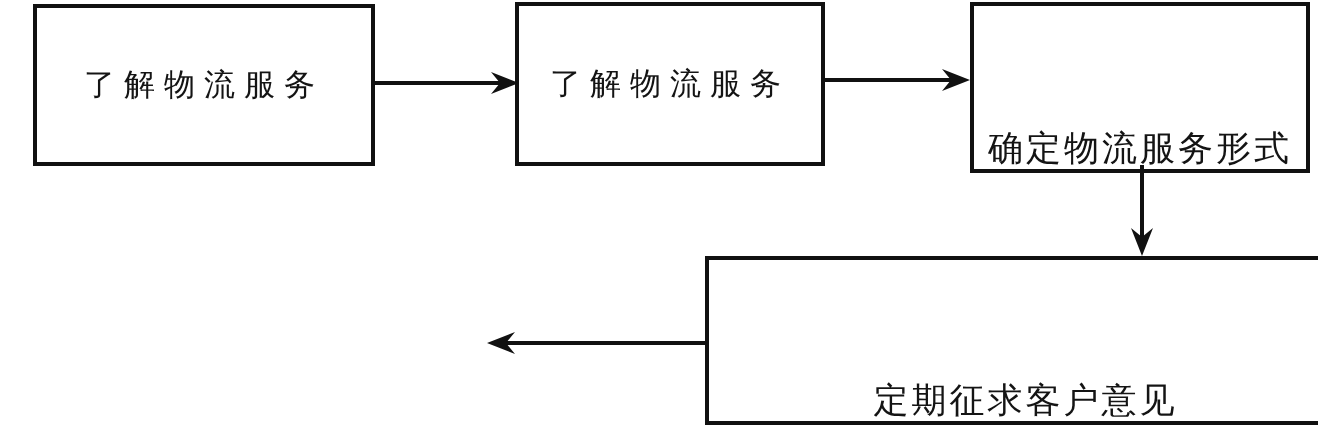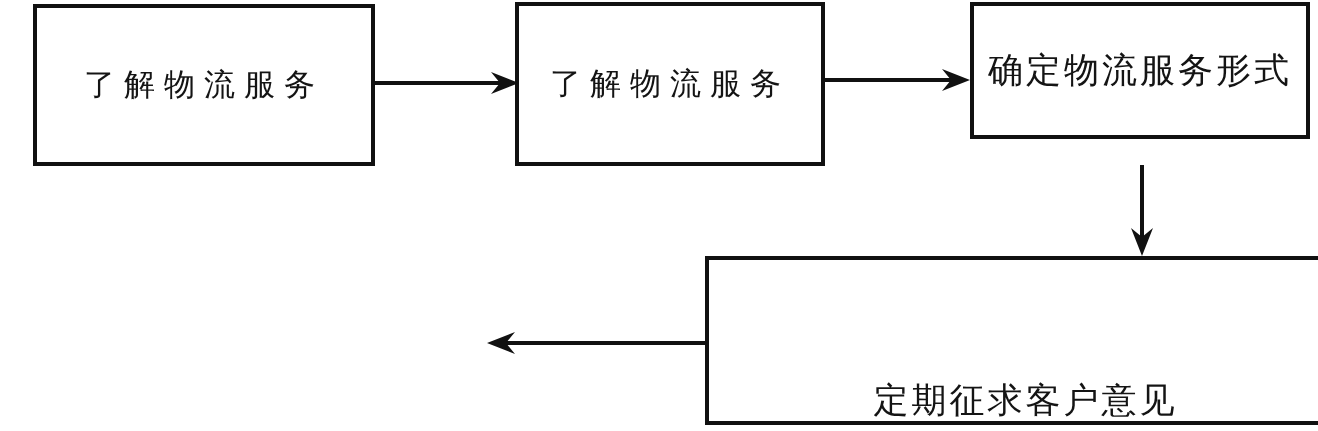--- a/index.html
+++ b/index.html
@@ -28,21 +28,21 @@
     color: #141414;
     text-align: center;
   }
   .flow-box .line {
     display: block;
     white-space: nowrap;
   }
   
   .box-1 { left: 1px;   top: 4px;   width: 342px; height: 162px; }
   .box-2 { left: 483px;  top: 2px;   width: 310px; height: 164px; }
-  .box-3 { left: 938px;  top: 2px;   width: 340px; height: 137px; }
+  .box-3 { left: 938px;  top: 2px;   width: 340px; height: 171px; justify-content: flex-end; }
   .box-4 { left: 673px;  top: 256px; width: 641px; height: 169px; justify-content: flex-end; }
   .box-5 { left: 112px;  top: 261px; width: 342px; height: 163px; }
 
   .two-line .line {
     font-size: 31px;
     letter-spacing: 9px;
     line-height: 70px;
   }
   .two-line .line + .line {
     letter-spacing: 9px;

